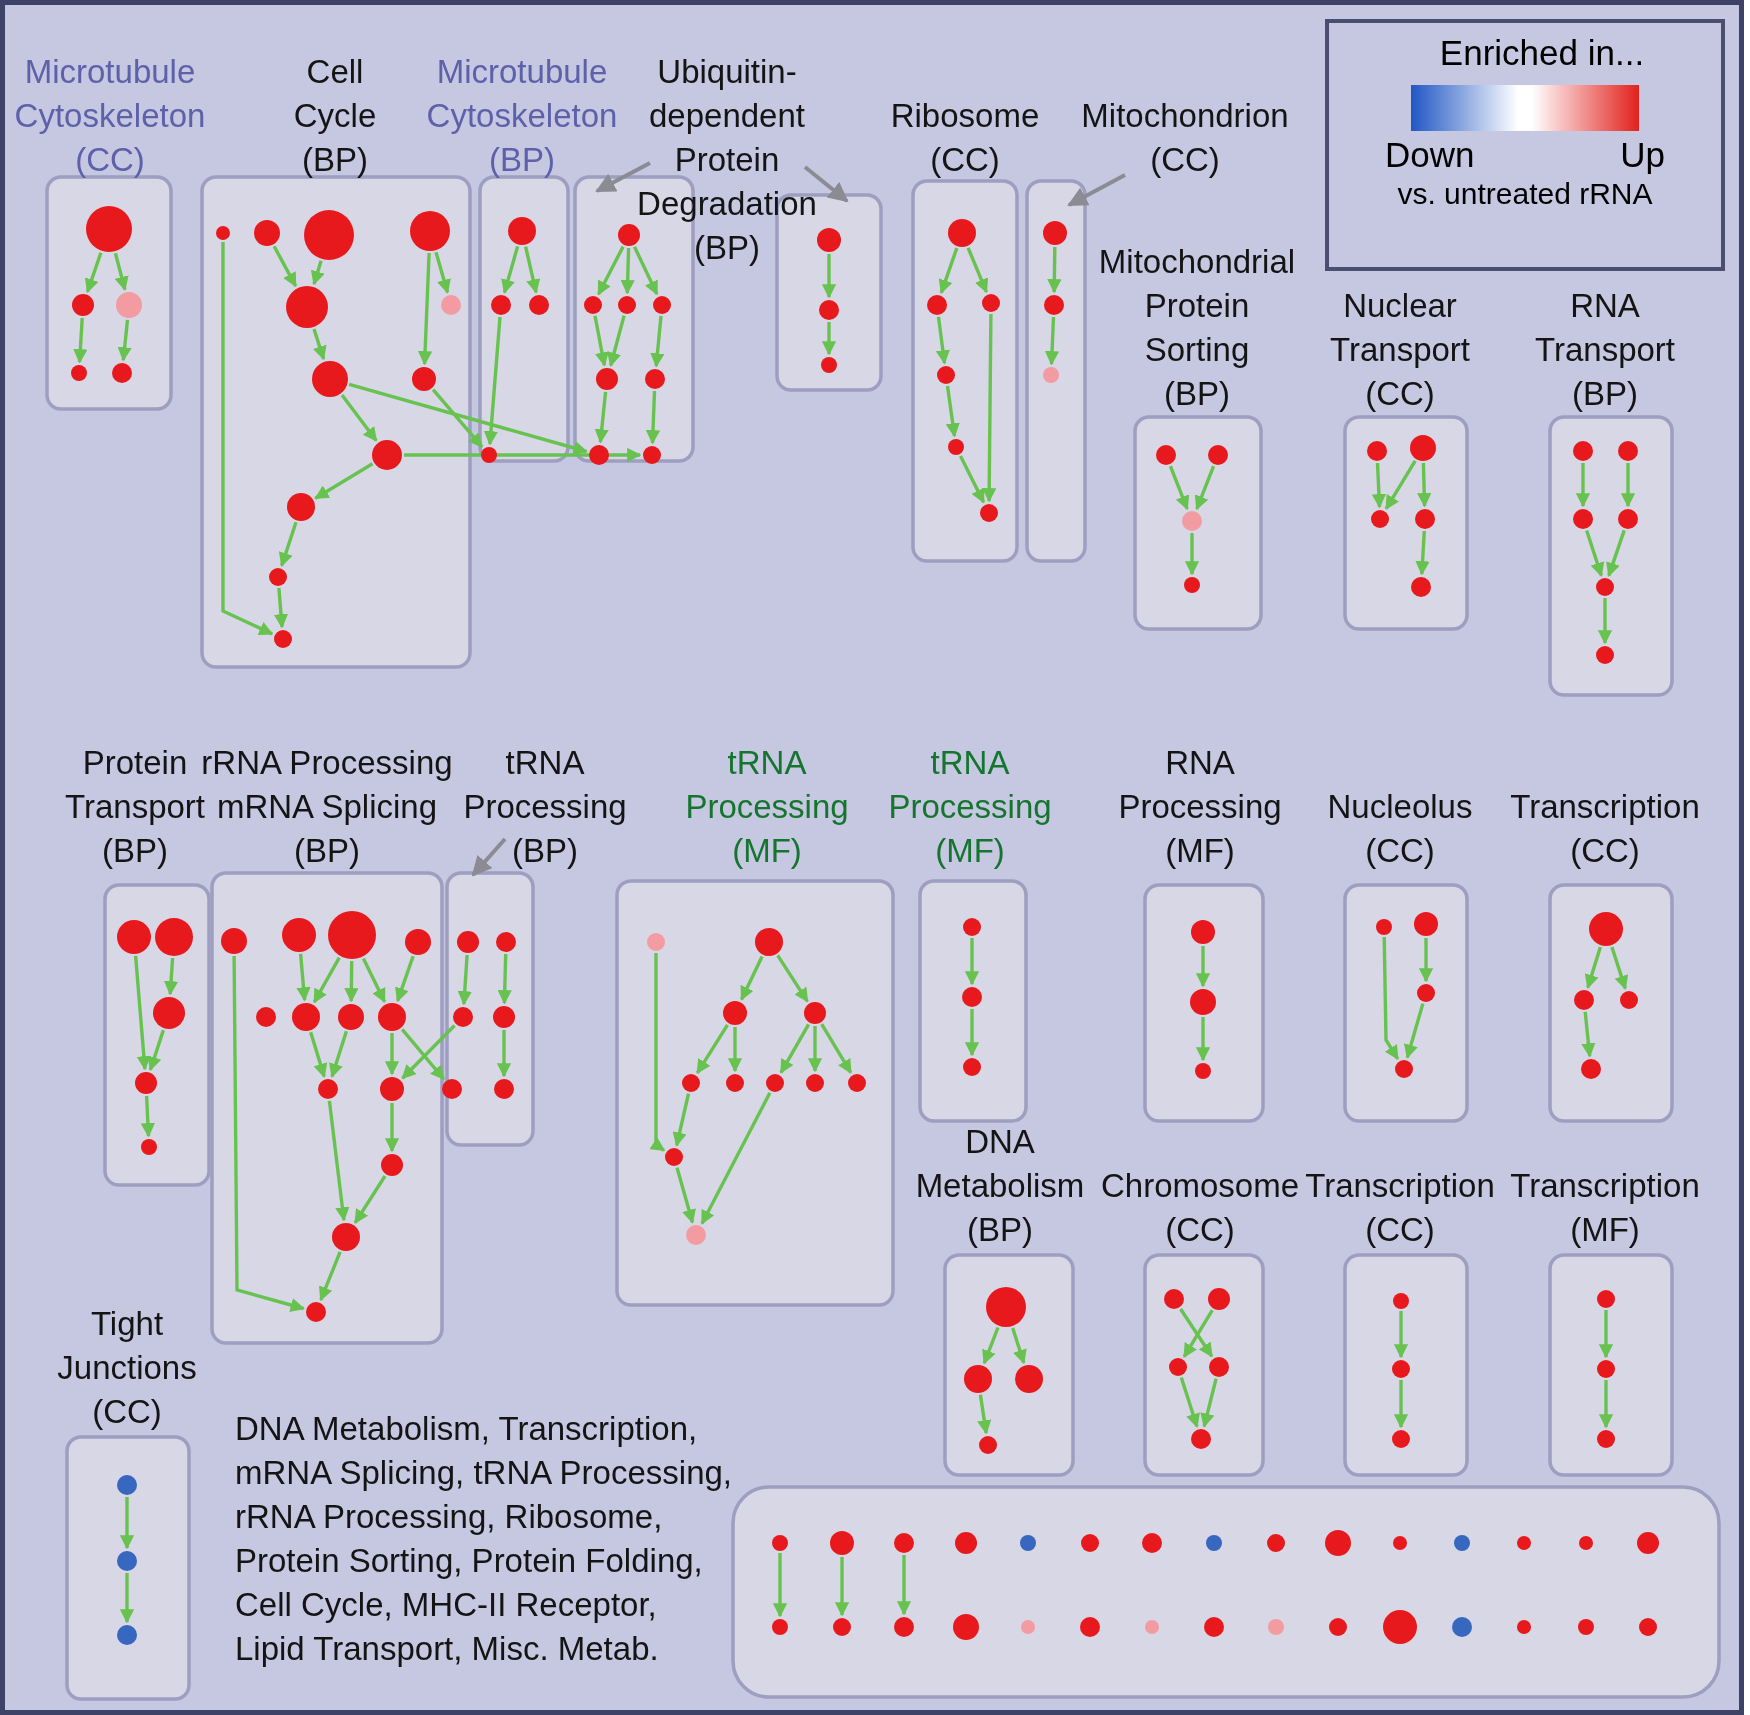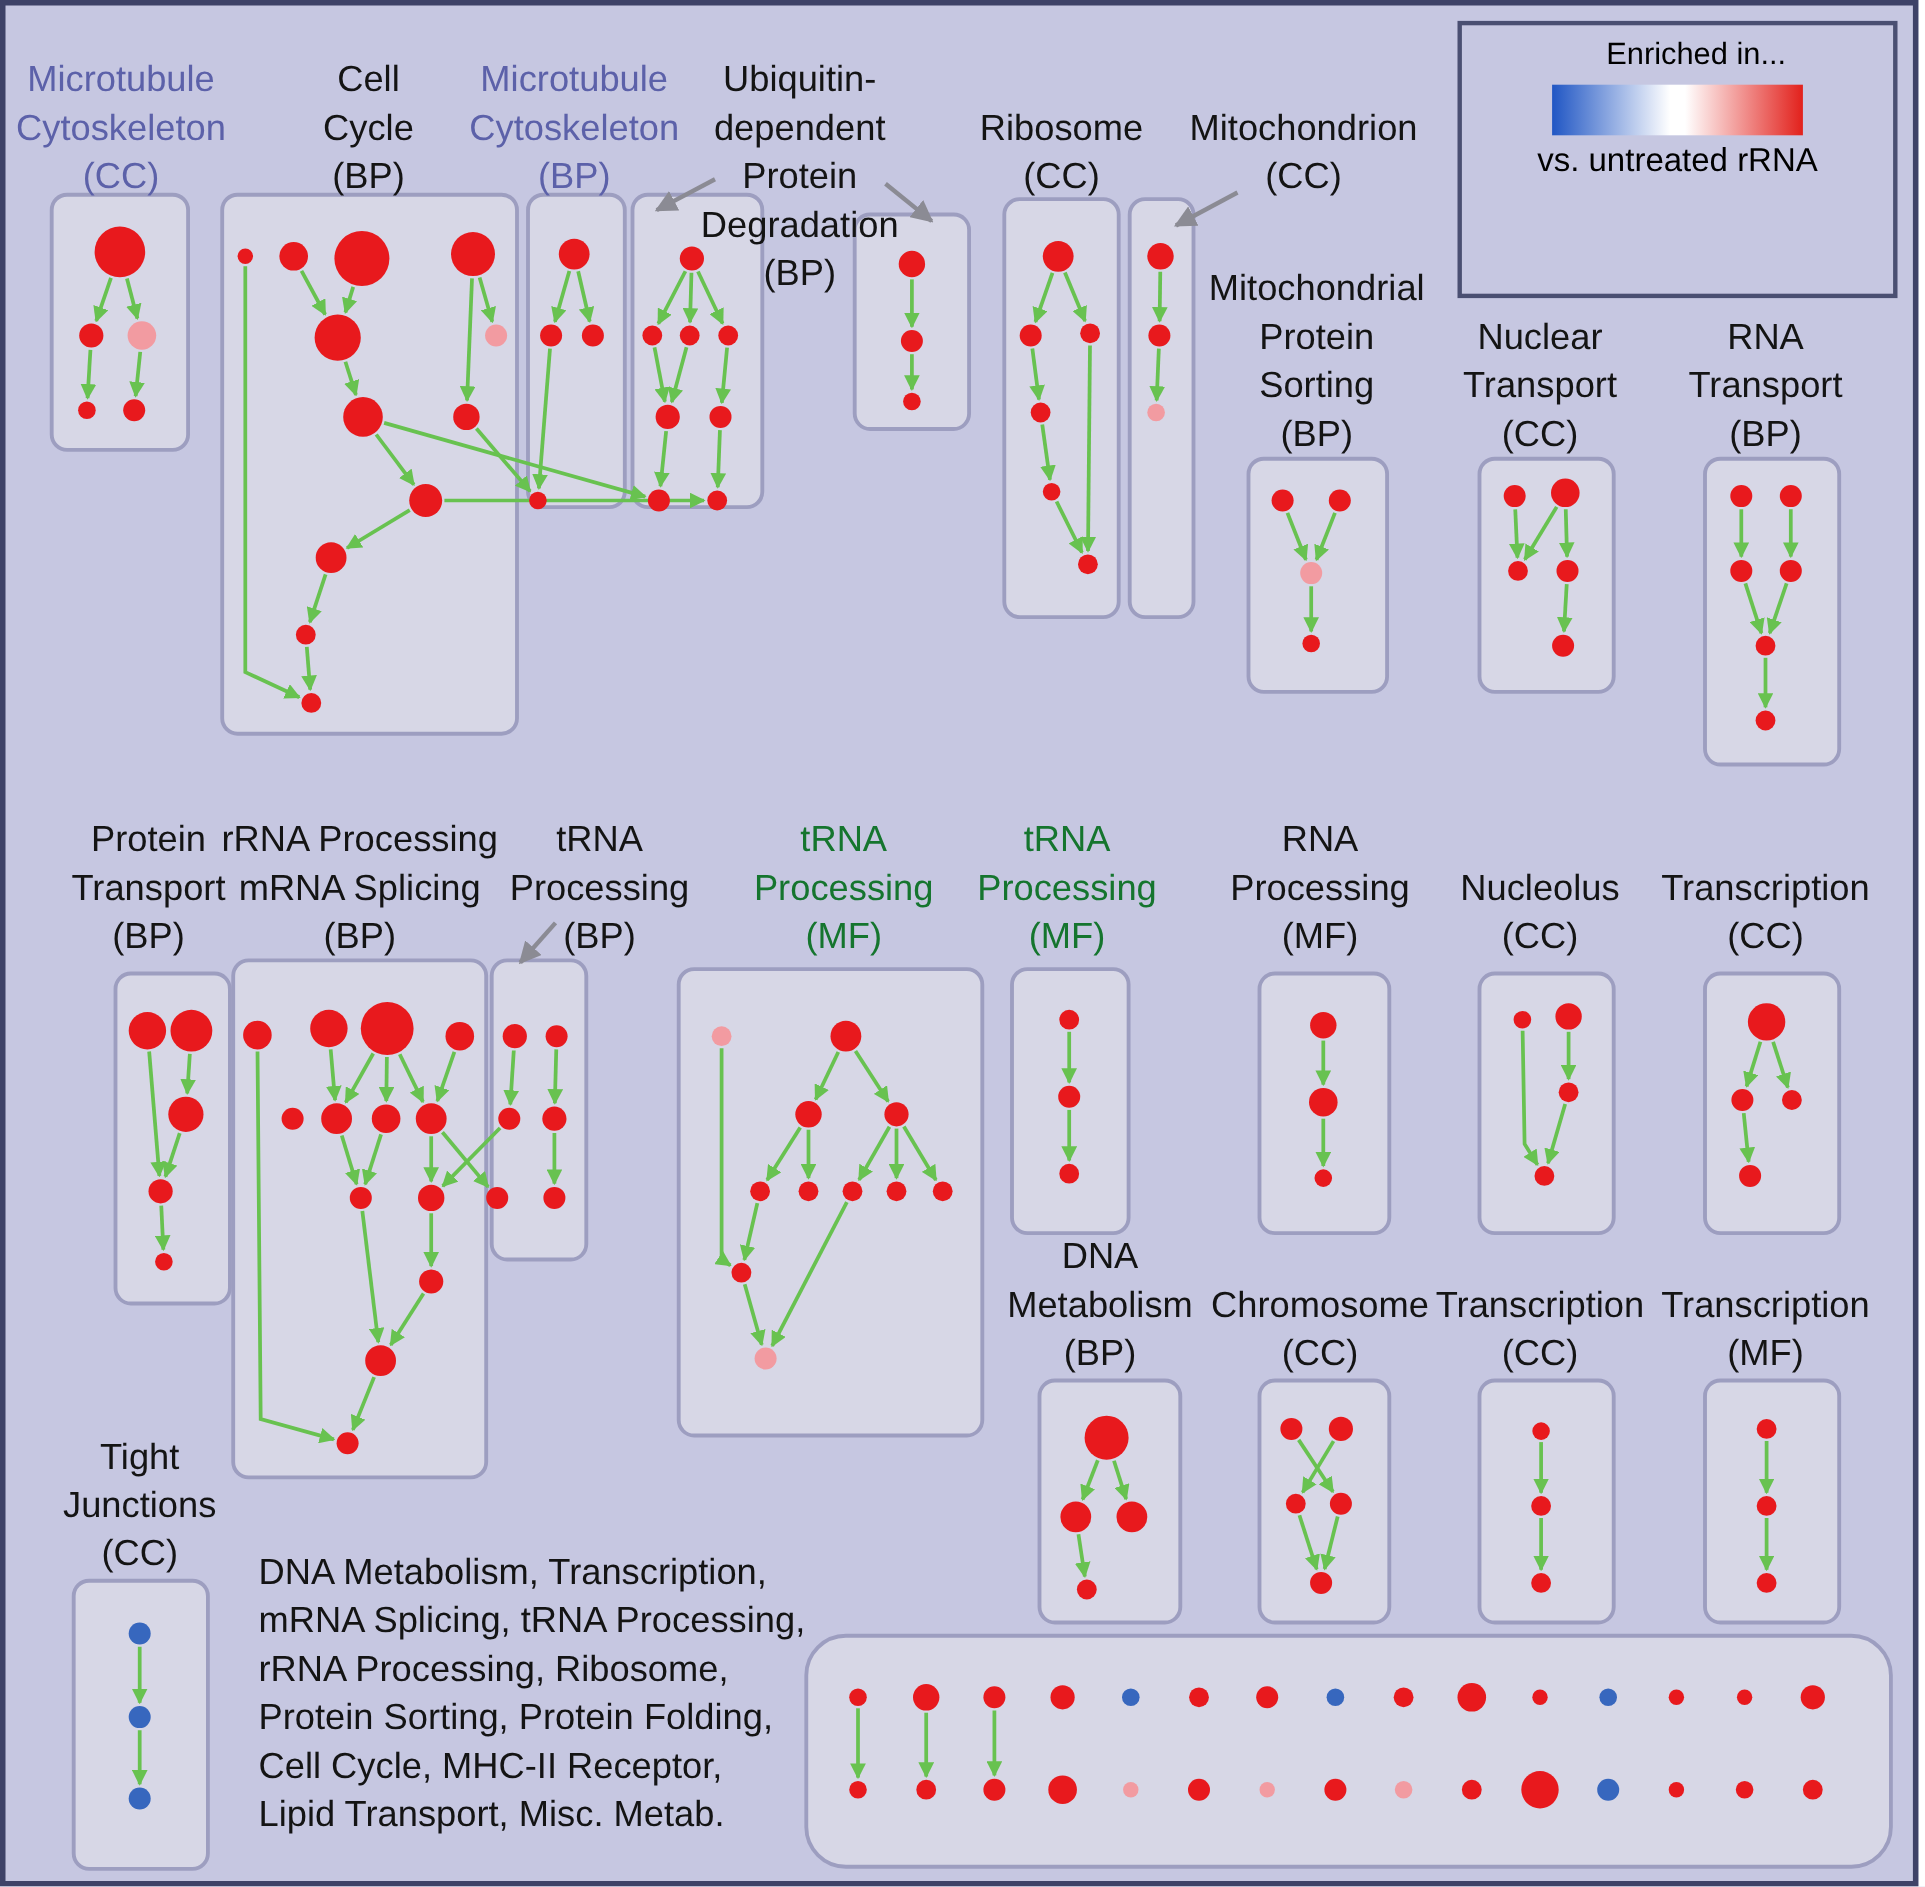--- a/index.html
+++ b/index.html
@@ -3,21 +3,21 @@
 <meta charset="utf-8">
 <style>
   * { box-sizing: border-box; }
   html, body { margin: 0; padding: 0; background: #ffffff; }
   body { font-family: "Liberation Sans", sans-serif; }
   .stage { position: relative; width: 1744px; height: 1715px; overflow: hidden; }
   .stage svg { position: absolute; left: 0; top: 0; }
   .glabel { font-family: "Liberation Sans", sans-serif; font-size: 33px; }
   .legend { position: absolute; left: 1320px; top: 14px; width: 400px; height: 252px;
             border-style: solid; border-width: 4px; text-align: center; }
-  .legend-title { font-size: 28px; padding-top: 10px; padding-left: 34px; }
+  .legend-title { font-size: 35px; padding-top: 10px; padding-left: 34px; }
   .legend-bar { width: 228px; height: 46px; margin: 12px auto 4px auto; }
   .legend-ends { display: flex; justify-content: space-between; padding: 0 56px; font-size: 35px; }
   .legend-sub { font-size: 30px; line-height: 38px; }
   .legend-sub.first { margin-top: 6px; }
 </style>
 </head>
 <body>
 
 <div class="stage" id="stage" style="background: rgb(198, 199, 225); border: 5px solid rgb(62, 66, 103);">
   <svg id="fig" width="1750" height="1715" viewBox="0 0 1750 1715">
@@ -348,15 +348,19 @@
       <text text-anchor="start" class="glabel" fill="#141414"><tspan x="230" y="1435">DNA Metabolism, Transcription,</tspan><tspan x="230" y="1479">mRNA Splicing, tRNA Processing,</tspan><tspan x="230" y="1523">rRNA Processing, Ribosome,</tspan><tspan x="230" y="1567">Protein Sorting, Protein Folding,</tspan><tspan x="230" y="1611">Cell Cycle, MHC-II Receptor,</tspan><tspan x="230" y="1655">Lipid Transport, Misc. Metab.</tspan></text>
       <line x1="645" y1="158" x2="592" y2="186" stroke="#8b8b94" stroke-width="4" marker-end="url(#ahg)"></line>
       <line x1="800" y1="162" x2="842" y2="196" stroke="#8b8b94" stroke-width="4" marker-end="url(#ahg)"></line>
       <line x1="1120" y1="170" x2="1064" y2="200" stroke="#8b8b94" stroke-width="4" marker-end="url(#ahg)"></line>
       <line x1="500" y1="834" x2="468" y2="870" stroke="#8b8b94" stroke-width="4" marker-end="url(#ahg)"></line>
     </svg>
 
   <div class="legend" id="legend" style="border-color: rgb(74, 79, 114); background: rgb(198, 199, 225);">
     <div class="legend-title">Enriched in...</div>
     <div class="legend-bar" id="legend-bar" style="background: linear-gradient(90deg, rgb(32, 86, 196) 0%, rgb(255, 255, 255) 47%, rgb(255, 255, 255) 53%, rgb(226, 33, 28) 100%);"></div>
+    <div class="legend-ends">
+      <span>Down</span>
+      <span>Up</span>
+    </div>
     <div class="legend-sub">vs. untreated rRNA</div>
   </div>
 </div>
 
 </body></html>

